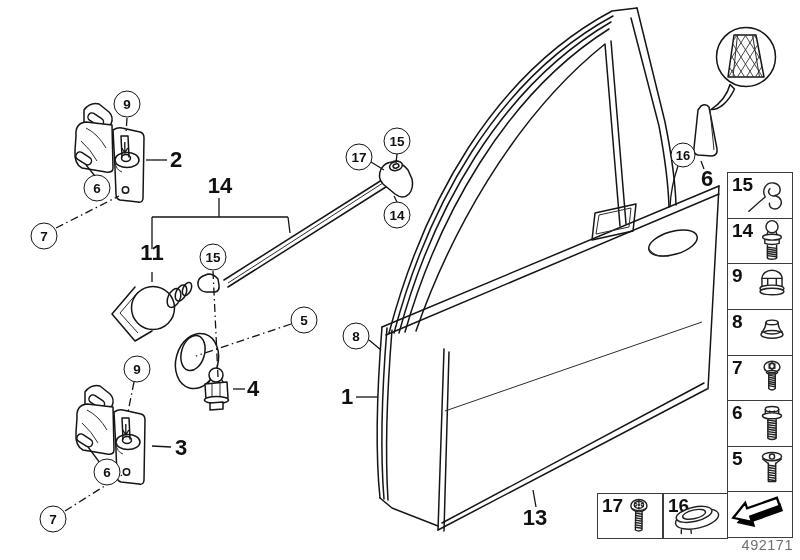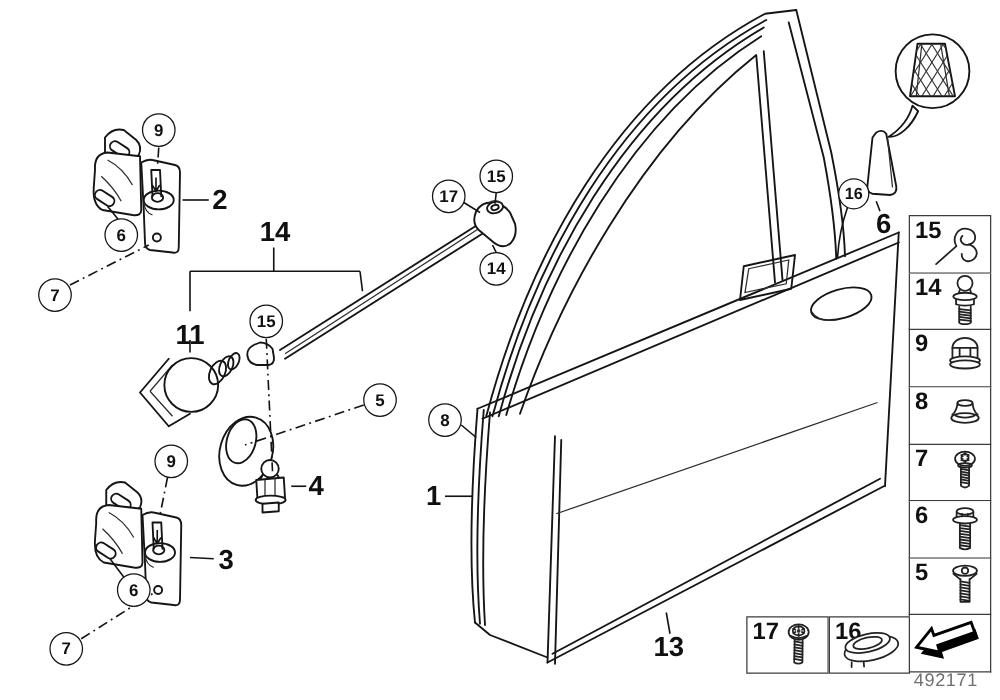--- a/index.html
+++ b/index.html
@@ -16,21 +16,21 @@
   .co{position:absolute;width:27px;height:27px;box-sizing:border-box;border:1.9px solid #141414;
       border-radius:50%;background:#fff;display:flex;align-items:center;justify-content:center;
       font-weight:700;font-size:13.5px;color:#111;transform:translate(-50%,-50%);z-index:5;}
   .pl{position:absolute;transform:translate(-50%,-50%);font-weight:700;font-size:22px;color:#101010;z-index:5;}
   .legend{position:absolute;left:727px;top:172px;width:66px;height:366px;display:flex;flex-direction:column;z-index:4;}
   .cell{position:relative;flex:1;border:1.6px solid #3c3c3c;border-top-width:0;background:#fff;box-sizing:border-box;}
   .cell.first{border-top-width:1.6px;}
   .num{position:absolute;left:4px;top:1px;font-weight:700;font-size:19px;color:#101010;}
   .cell svg{position:absolute;right:0;top:0;}
   .pbox{position:absolute;top:493px;width:66px;height:46px;border:1.6px solid #3c3c3c;background:#fff;box-sizing:border-box;z-index:4;}
-  .footer{position:absolute;left:731px;top:537px;width:62px;text-align:left;font-size:14.5px;
+  .footer{position:absolute;left:731px;top:537px;width:62px;text-align:right;font-size:14.5px;
       color:#6f6f6f;letter-spacing:.5px;z-index:4;}
 </style>
 </head>
 <body>
 
 <div id="stage">
 
 <svg id="art" width="800" height="560" viewBox="0 0 800 560">
   <defs>
     <clipPath id="hcl">
@@ -172,21 +172,21 @@
 <div class="co" style="left:213px;top:257px">15</div>
 <div class="co" style="left:304px;top:320px">5</div>
 <div class="co" style="left:356px;top:336px">8</div>
 <div class="co" style="left:137px;top:369px">9</div>
 <div class="co" style="left:107px;top:472px">6</div>
 <div class="co" style="left:53px;top:519px">7</div>
 <div class="co" style="left:683px;top:155px;width:25px;height:25px;font-size:13px">16</div>
 
 <div class="pl" style="left:176px;top:160px">2</div>
 <div class="pl" style="left:220px;top:186px">14</div>
-<div class="pl" style="left:152px;top:268px">11</div>
+<div class="pl" style="left:152px;top:253px">11</div>
 <div class="pl" style="left:347px;top:397px">1</div>
 <div class="pl" style="left:253px;top:389px">4</div>
 <div class="pl" style="left:181px;top:448px">3</div>
 <div class="pl" style="left:535px;top:518px">13</div>
 <div class="pl" style="left:707px;top:179px">6</div>
 
 <div class="legend">
   <div class="cell first">
     <span class="num">15</span>
     <svg width="48" height="44" viewBox="0 0 48 46">

